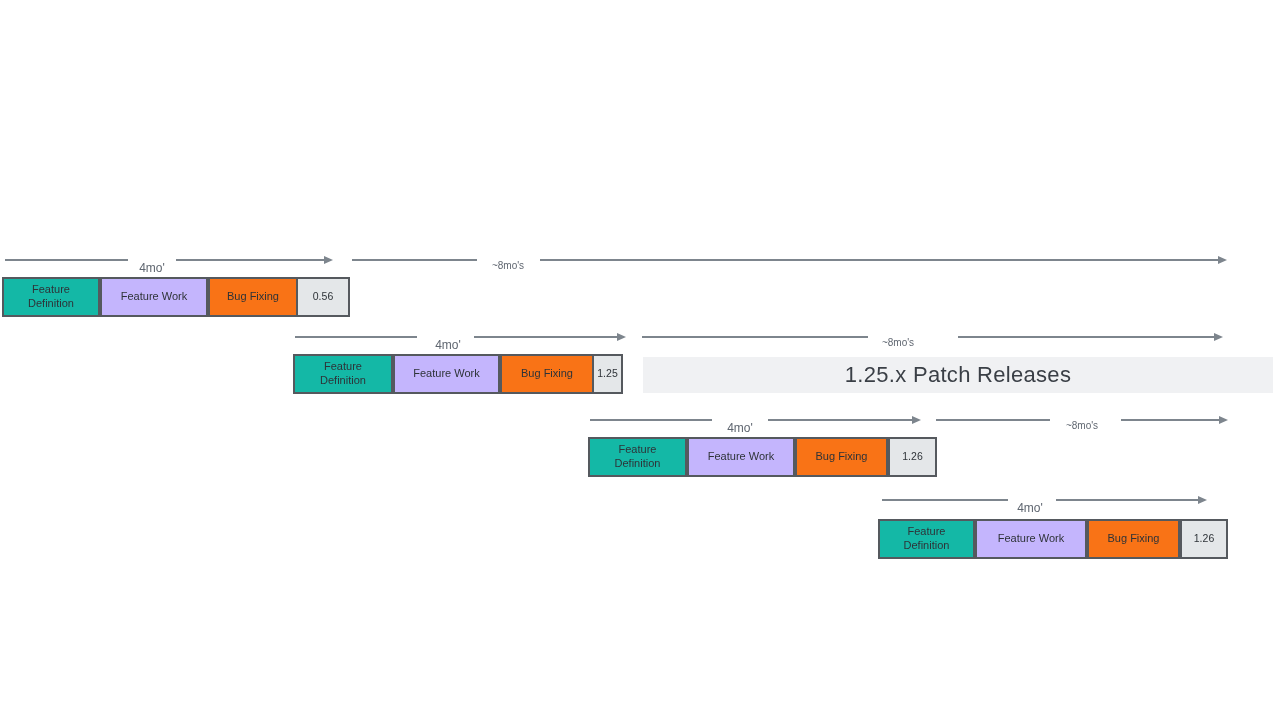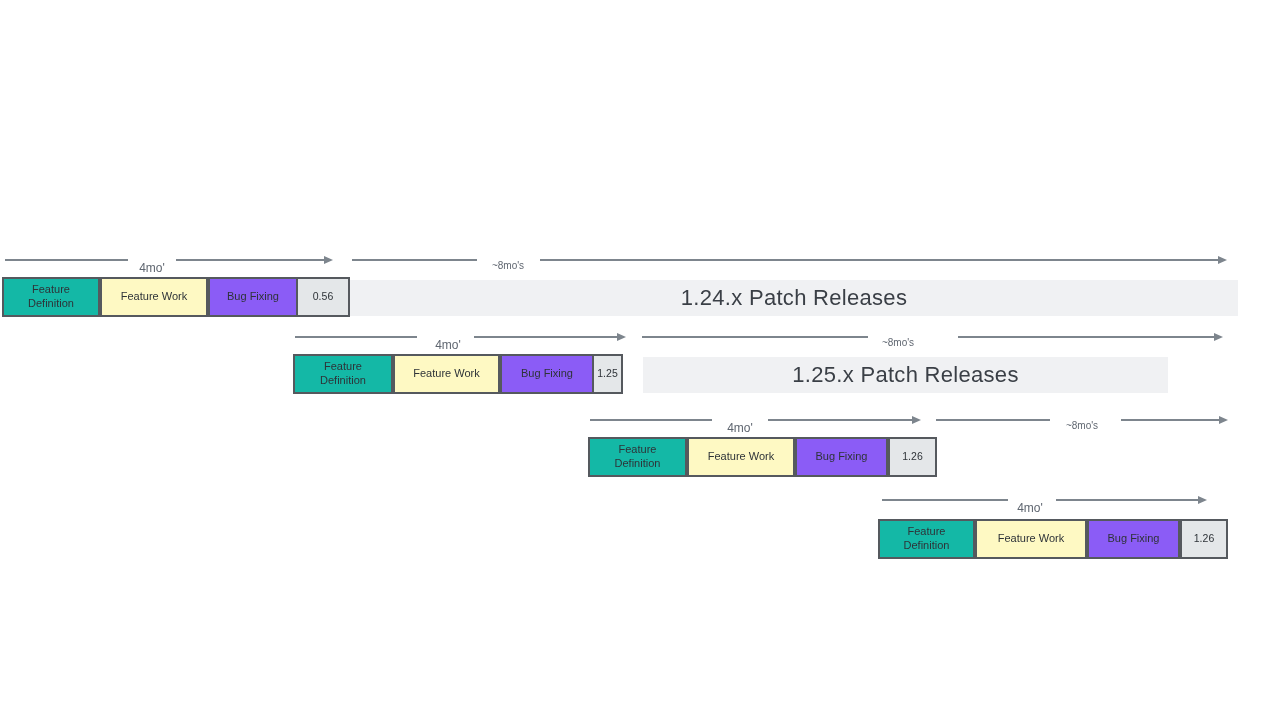--- a/index.html
+++ b/index.html
@@ -32,22 +32,22 @@
   .pbox{
     position:absolute;height:40px;
     border:2px solid #55595e;
     box-sizing:border-box;
     display:flex;align-items:center;justify-content:center;
     text-align:center;
     font-size:11px;line-height:1.25;color:#2e3338;
     padding:0 12px;
   }
   .pbox.fd{background:#14b8a6;margin-right:-2px;}
-  .pbox.fw{background:#fef9c3;margin-right:-2px;}
-  .pbox.bf{background:#8b5cf6;padding:0 16px;}
+  .pbox.fw{background:#c4b5fd;margin-right:-2px;}
+  .pbox.bf{background:#f97316;padding:0 16px;}
   .pbox.ver{background:#e4e7e9;font-size:10.5px;padding:0 4px;}
   
   .patchbar{
     position:absolute;height:36px;
     background:#f0f1f3;
     display:flex;align-items:center;justify-content:center;
     font-size:22px;color:#3a3f46;letter-spacing:0.3px;
     white-space:nowrap;
   }
 </style>
@@ -71,23 +71,20 @@
     </div>
   <div class="pbox fw" style="left:100px;top:277px;width:108px">
       <span>Feature Work</span>
     </div>
   <div class="pbox bf" style="left:208px;top:277px;width:90px">
       <span>Bug Fixing</span>
     </div>
   <div class="pbox ver" style="left:296px;top:277px;width:54px">
       <span>0.56</span>
     </div>
-  <div class="patchbar" style="left:350px;top:280px;width:888px">
-      <span>1.24.x Patch Releases</span>
-    </div>
 
   <div class="aline" style="left:295px;top:336px;width:122px"></div>
   <span class="alabel lbl-4mo" style="left:448px;top:338px">4mo'</span>
   <div class="aline" style="left:474px;top:336px;width:143px"></div>
   <div class="ahead" style="left:617px;top:333px"></div>
 
   <div class="aline" style="left:642px;top:336px;width:226px"></div>
   <span class="alabel lbl-8mo" style="left:898px;top:337px">~8mo's</span>
   <div class="aline" style="left:958px;top:336px;width:256px"></div>
   <div class="ahead" style="left:1214px;top:333px"></div>
@@ -97,21 +94,21 @@
     </div>
   <div class="pbox fw" style="left:393px;top:354px;width:107px">
       <span>Feature Work</span>
     </div>
   <div class="pbox bf" style="left:500px;top:354px;width:94px">
       <span>Bug Fixing</span>
     </div>
   <div class="pbox ver" style="left:592px;top:354px;width:31px">
       <span>1.25</span>
     </div>
-  <div class="patchbar" style="left:643px;top:357px;width:525px">
+  <div class="patchbar" style="left:643px;top:357px;width:630px">
       <span>1.25.x Patch Releases</span>
     </div>
 
   <div class="aline" style="left:590px;top:419px;width:122px"></div>
   <span class="alabel lbl-4mo" style="left:740px;top:421px">4mo'</span>
   <div class="aline" style="left:768px;top:419px;width:144px"></div>
   <div class="ahead" style="left:912px;top:416px"></div>
 
   <div class="aline" style="left:936px;top:419px;width:114px"></div>
   <span class="alabel lbl-8mo" style="left:1082px;top:420px">~8mo's</span>

